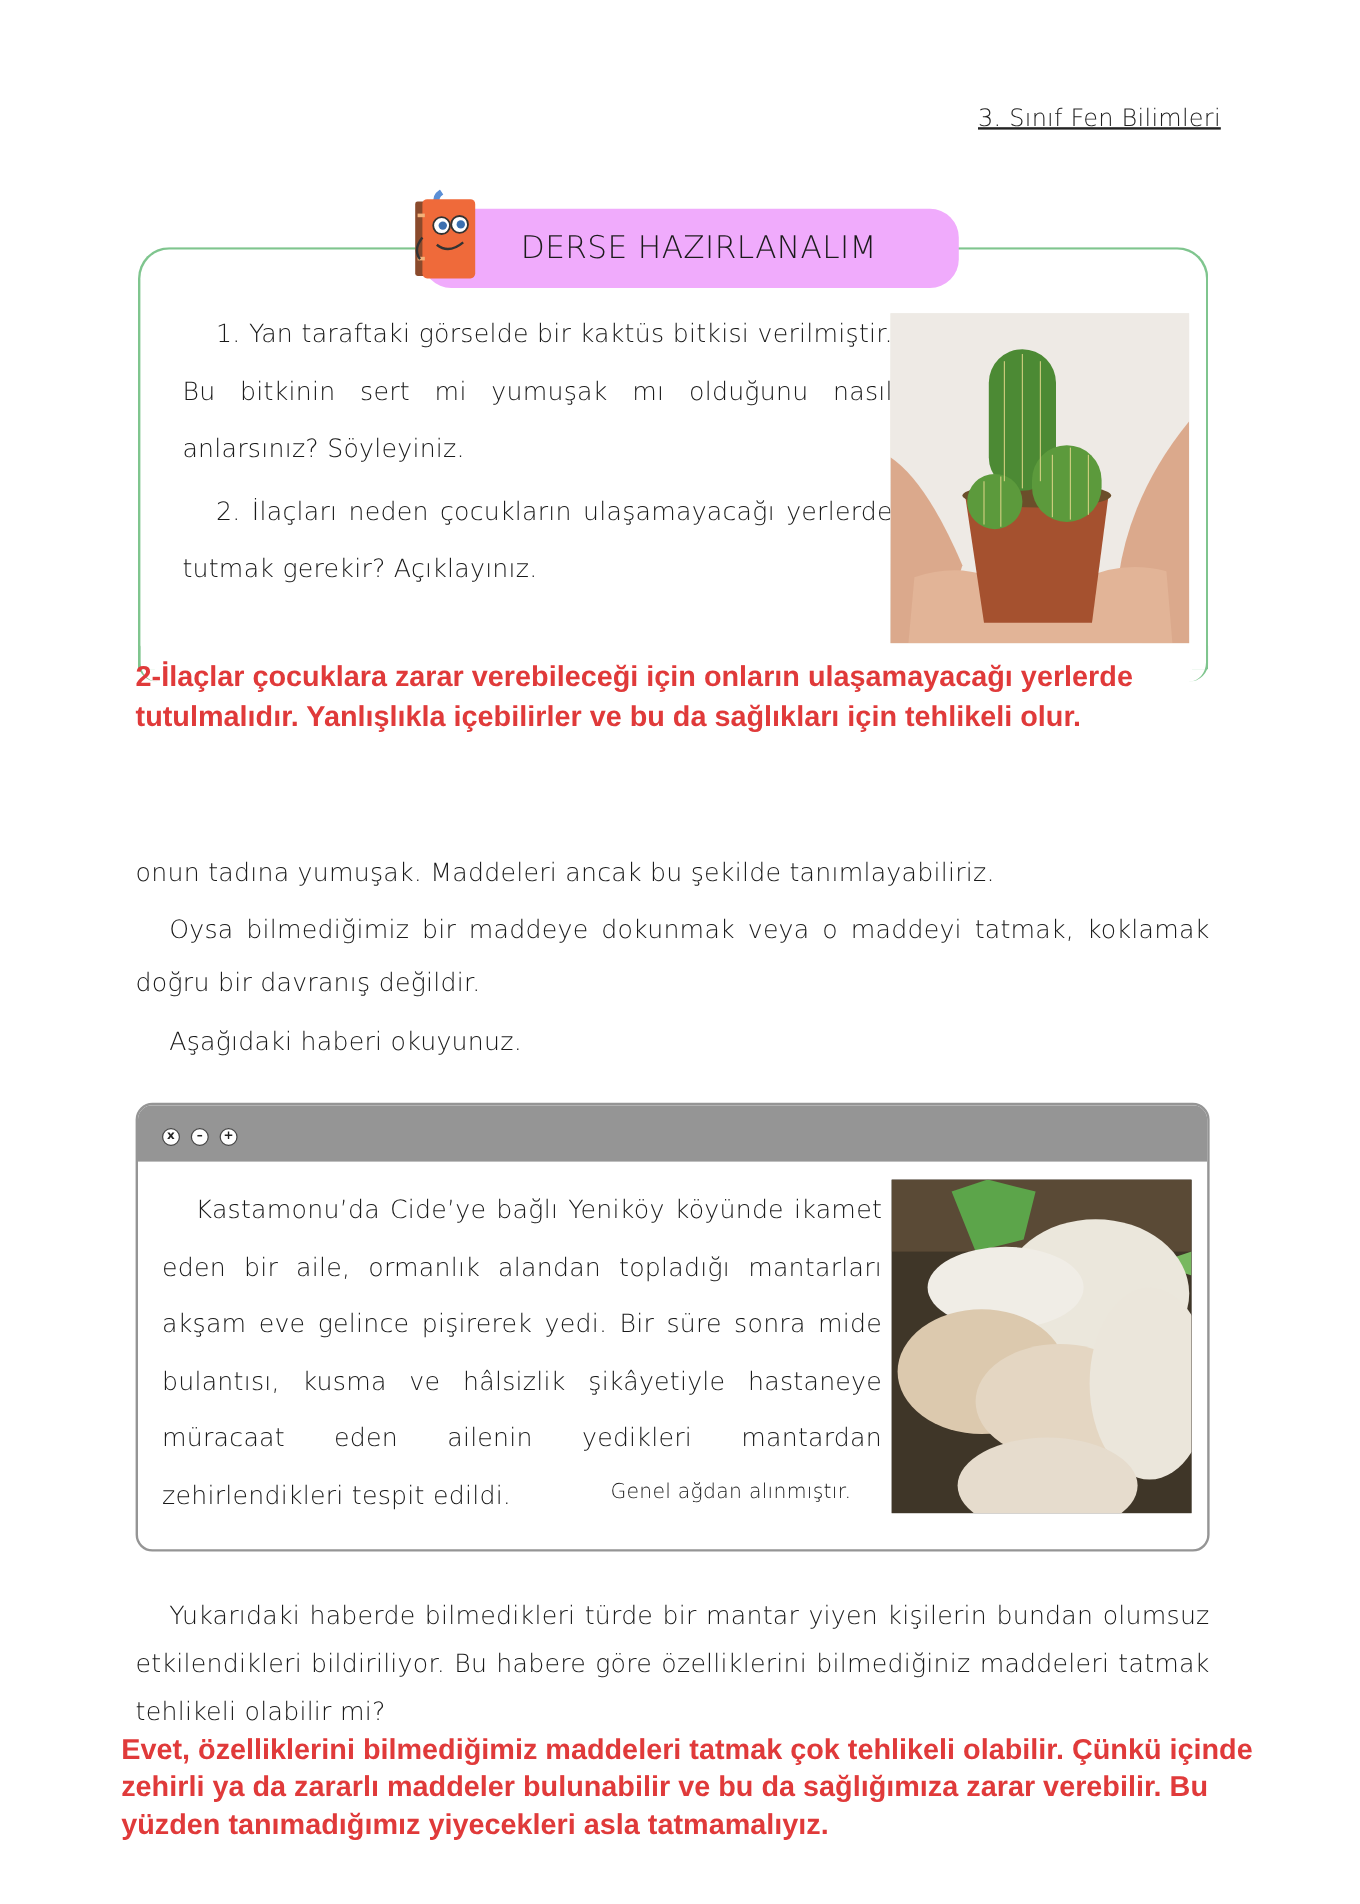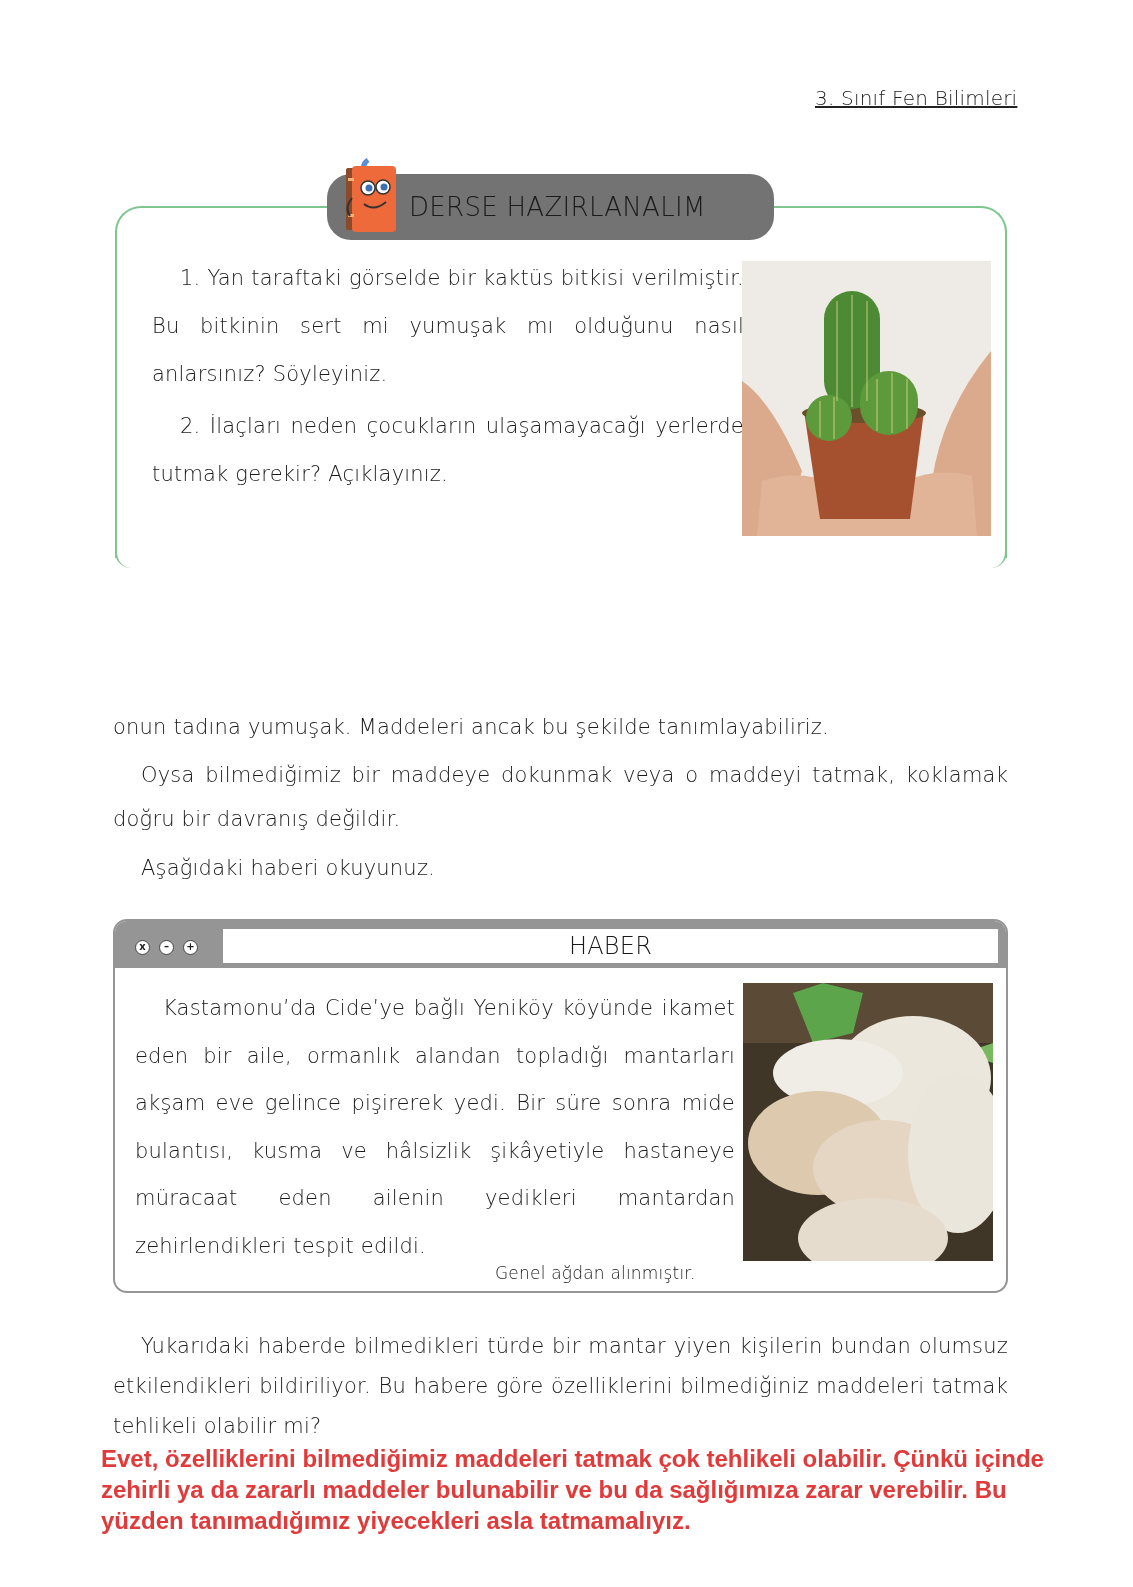--- a/index.html
+++ b/index.html
@@ -14,22 +14,22 @@
     
     .prep-box {
       position: absolute; left: 115px; top: 206px; width: 892px; height: 352px;
       border: 2px solid #7fc58e; border-bottom: none; border-radius: 26px 26px 0 0;
     }
     .prep-box::after {
       content: ""; position: absolute; left: -2px; right: -2px; bottom: -10px; height: 30px;
       border-left: 2px solid #7fc58e; border-right: 2px solid #7fc58e; border-radius: 0 0 16px 16px;
     }
     .prep-tab {
-      position: absolute; left: 327px; top: 174px; width: 447px; height: 66px;
-      background: #737373; border-radius: 24px; display: flex; align-items: center;
+      position: absolute; left: 352px; top: 174px; width: 447px; height: 66px;
+      background: #f0abfc; border-radius: 24px; display: flex; align-items: center;
       padding-left: 82px;
     }
     .prep-tab-title { font-size: 26px; color: #1b1b1b; letter-spacing: 0.3px; }
     .book-icon { position: absolute; left: 340px; top: 158px; width: 62px; height: 78px; }
 
     .q-text { position: absolute; left: 130px; width: 592px; font-size: 21px; line-height: 48px; margin-left: 22px; }
     .q1 { top: 254px; }
     .q2 { top: 402px; }
     .indent { display: inline-block; width: 28px; }
     .justify { text-align: justify; text-align-last: left; }
@@ -56,21 +56,21 @@
     .news-title-field {
       position: absolute; left: 108px; top: 8px; right: 8px; height: 34px; background: #fff;
       display: flex; align-items: center; justify-content: center; font-size: 24px; color: #1a1a1a;
     }
     .win-btns { position: absolute; left: 20px; top: 19px; display: flex; gap: 9px; }
     .win-btn {
       width: 15px; height: 15px; border-radius: 50%; background: #fff; border: 1.5px solid #444;
       font-size: 10px; line-height: 11px; text-align: center; color: #222; font-weight: bold;
     }
     .news-text { position: absolute; left: 8px; top: 64px; width: 600px; font-size: 21px; line-height: 47.5px; margin-left: 12px; }
-    .news-source { position: absolute; left: 380px; top: 312px; width: 228px; text-align: left; font-size: 17px; margin-top: 30px; }
+    .news-source { position: absolute; left: 380px; top: 312px; width: 228px; text-align: center; font-size: 17px; }
     .mushroom-photo {
       position: absolute; left: 628px; top: 62px; width: 250px; height: 278px; overflow: hidden;
       background: #3a3226;
     }
 
     .body-text2 { position: absolute; left: 113px; top: 1326px; width: 895px; font-size: 21px; line-height: 40px; }
     .answer-block-2 { position: absolute; left: 101px; top: 1443px; width: 960px; font-size: 24px; line-height: 31px; }
   </style>
 </head>
 <body>
@@ -122,39 +122,37 @@
       <line x1="135" y1="118" x2="135" y2="170"></line>
         <line x1="150" y1="112" x2="150" y2="172"></line>
         <line x1="165" y1="118" x2="165" y2="168"></line>
       <line x1="78" y1="140" x2="78" y2="176"></line>
         <line x1="92" y1="136" x2="92" y2="178"></line>
     </g>
   </svg>
 </div>
 
 <div class="answer-block-1 answer">
+  <div>2-İlaçlar çocuklara zarar verebileceği için onların ulaşamayacağı yerlerde tutulmalıdır. Yanlışlıkla içebilirler ve bu da sağlıkları için tehlikeli olur.</div>
 </div>
 
 <div class="body-text bt1 hand">onun tadına yumuşak. Maddeleri ancak bu şekilde tanımlayabiliriz.</div>
 <div class="body-text bt2 hand justify">
   <span class="indent"></span><span>Oysa bilmediğimiz bir maddeye dokunmak veya o maddeyi tatmak, koklamak doğru bir davranış değildir.</span>
 </div>
 <div class="body-text bt3 hand">
   <span class="indent"></span><span>Aşağıdaki haberi okuyunuz.</span>
 </div>
 
 <div class="news-box">
   <div class="news-titlebar">
     <div class="win-btns">
       <div class="win-btn">x</div>
       <div class="win-btn">–</div>
       <div class="win-btn">+</div>
-    </div>
-    <div class="news-title-field hand">
-      <span>HABER</span>
     </div>
   </div>
   <div class="news-text hand justify">
     <span class="indent"></span><span>Kastamonu’da Cide’ye bağlı Yeniköy köyünde ikamet eden bir aile, ormanlık alandan topladığı mantarları akşam eve gelince pişirerek yedi. Bir süre sonra mide bulantısı, kusma ve hâlsizlik şikâyetiyle hastaneye müracaat eden ailenin yedikleri mantardan zehirlendikleri tespit edildi.</span>
   </div>
   <div class="news-source hand">Genel ağdan alınmıştır.</div>
   <div class="mushroom-photo" title="Orman zemininde beyaz mantarlar">
     <svg viewBox="0 0 250 278" width="250" height="278">
       <rect width="250" height="278" fill="#3f3628"></rect>
       <rect x="0" y="0" width="250" height="60" fill="#5a4a36"></rect>

